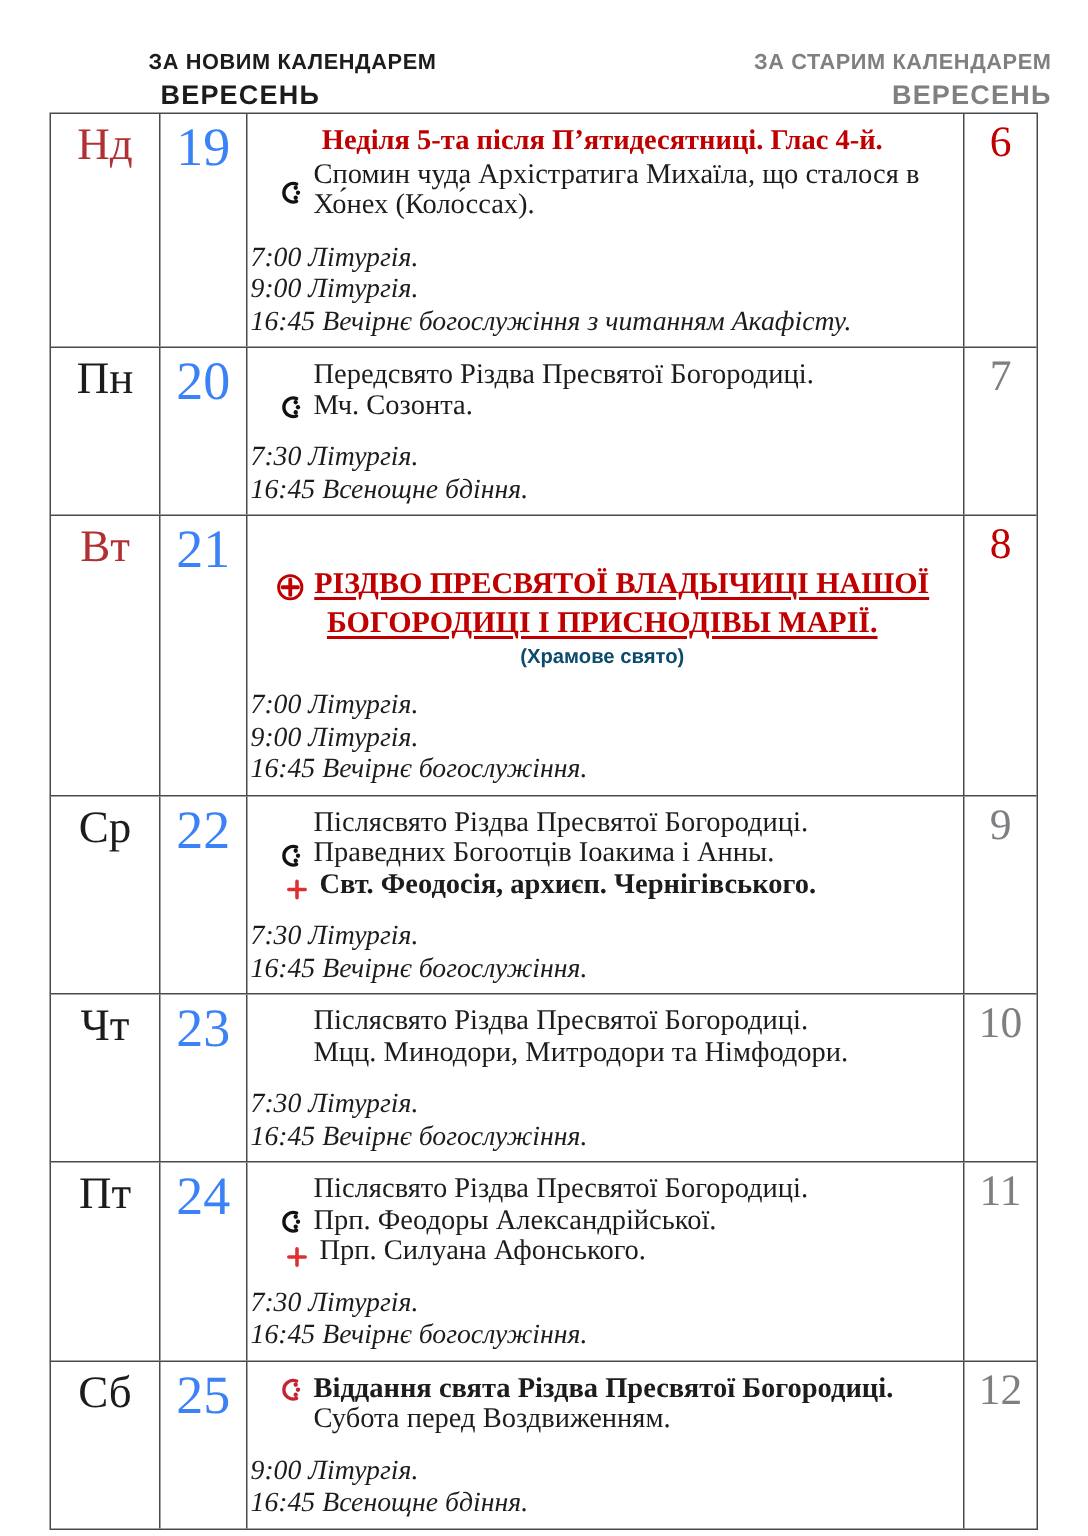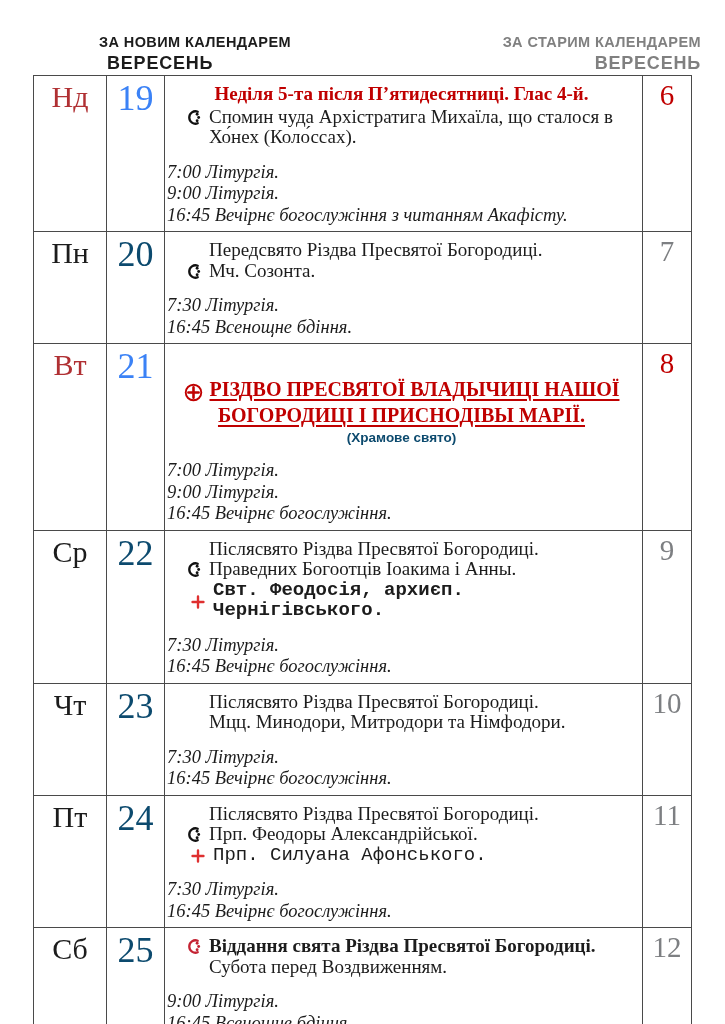--- a/index.html
+++ b/index.html
@@ -20,32 +20,32 @@
   .table{
     position:absolute;left:33px;top:75px;width:657px;
     border:1px solid #4a4a4a;
   }
   .row{display:grid;grid-template-columns:73px 58px 478px 48px;}
   .row + .row{border-top:1px solid #4a4a4a;}
   .c{border-right:1px solid #4a4a4a;box-sizing:border-box;}
   .c:last-child{border-right:none;}
   .day{font-size:30px;text-align:center;padding-top:5px;line-height:32px;color:#1c1c1c;}
   .day.red{color:#b03033;}
-  .date{font-size:36px;text-align:center;padding-top:3px;line-height:38px;color:#0c4a6e;}
+  .date{font-size:36px;text-align:center;padding-top:3px;line-height:38px;color:#3b82f6;}
   .date.red{color:#3b82f6;}
   .old{font-size:29px;text-align:center;padding-top:4px;line-height:31px;color:#7d7f82;}
   .old.red{color:#c00000;}
   .content{padding:8px 4px 5px 0;}
   
   .line{font-size:19px;line-height:20.5px;}
   .heading{color:#c00000;font-weight:bold;text-align:center;font-size:19px;margin-bottom:2px;}
   .plain{padding-left:44px;}
-  .iconline{display:flex;align-items:flex-start;padding-left:21px;}
+  .iconline{display:flex;align-items:center;padding-left:21px;}
   .iconline .txt{display:block;}
-  .plusline{display:flex;align-items:center;padding-left:26px;font-family:Liberation Mono, monospace;}
+  .plusline{display:flex;align-items:flex-end;padding-left:26px;}
   .b{font-weight:bold;}
   .note{font-family:"Liberation Sans","DejaVu Sans",sans-serif;font-weight:bold;font-size:13.5px;text-align:center;line-height:17px;margin-top:1px;color:#0c4a6e;}
   .feast{text-align:center;color:#c00000;font-weight:bold;font-size:20px;line-height:26px;margin-top:24px;}
   .feast .ft{text-decoration:underline;text-decoration-thickness:2px;text-underline-offset:3px;}
   .spacer{height:14px;}
   .times .line{font-style:italic;font-size:18.5px;line-height:21.5px;padding-left:2px;}
   
   .icon{display:inline-block;flex:0 0 auto;}
   .icon svg{width:100%;height:100%;display:block;}
   .icon.tp{width:17px;height:17px;margin:2px 6px 0 0;color:#111;}

